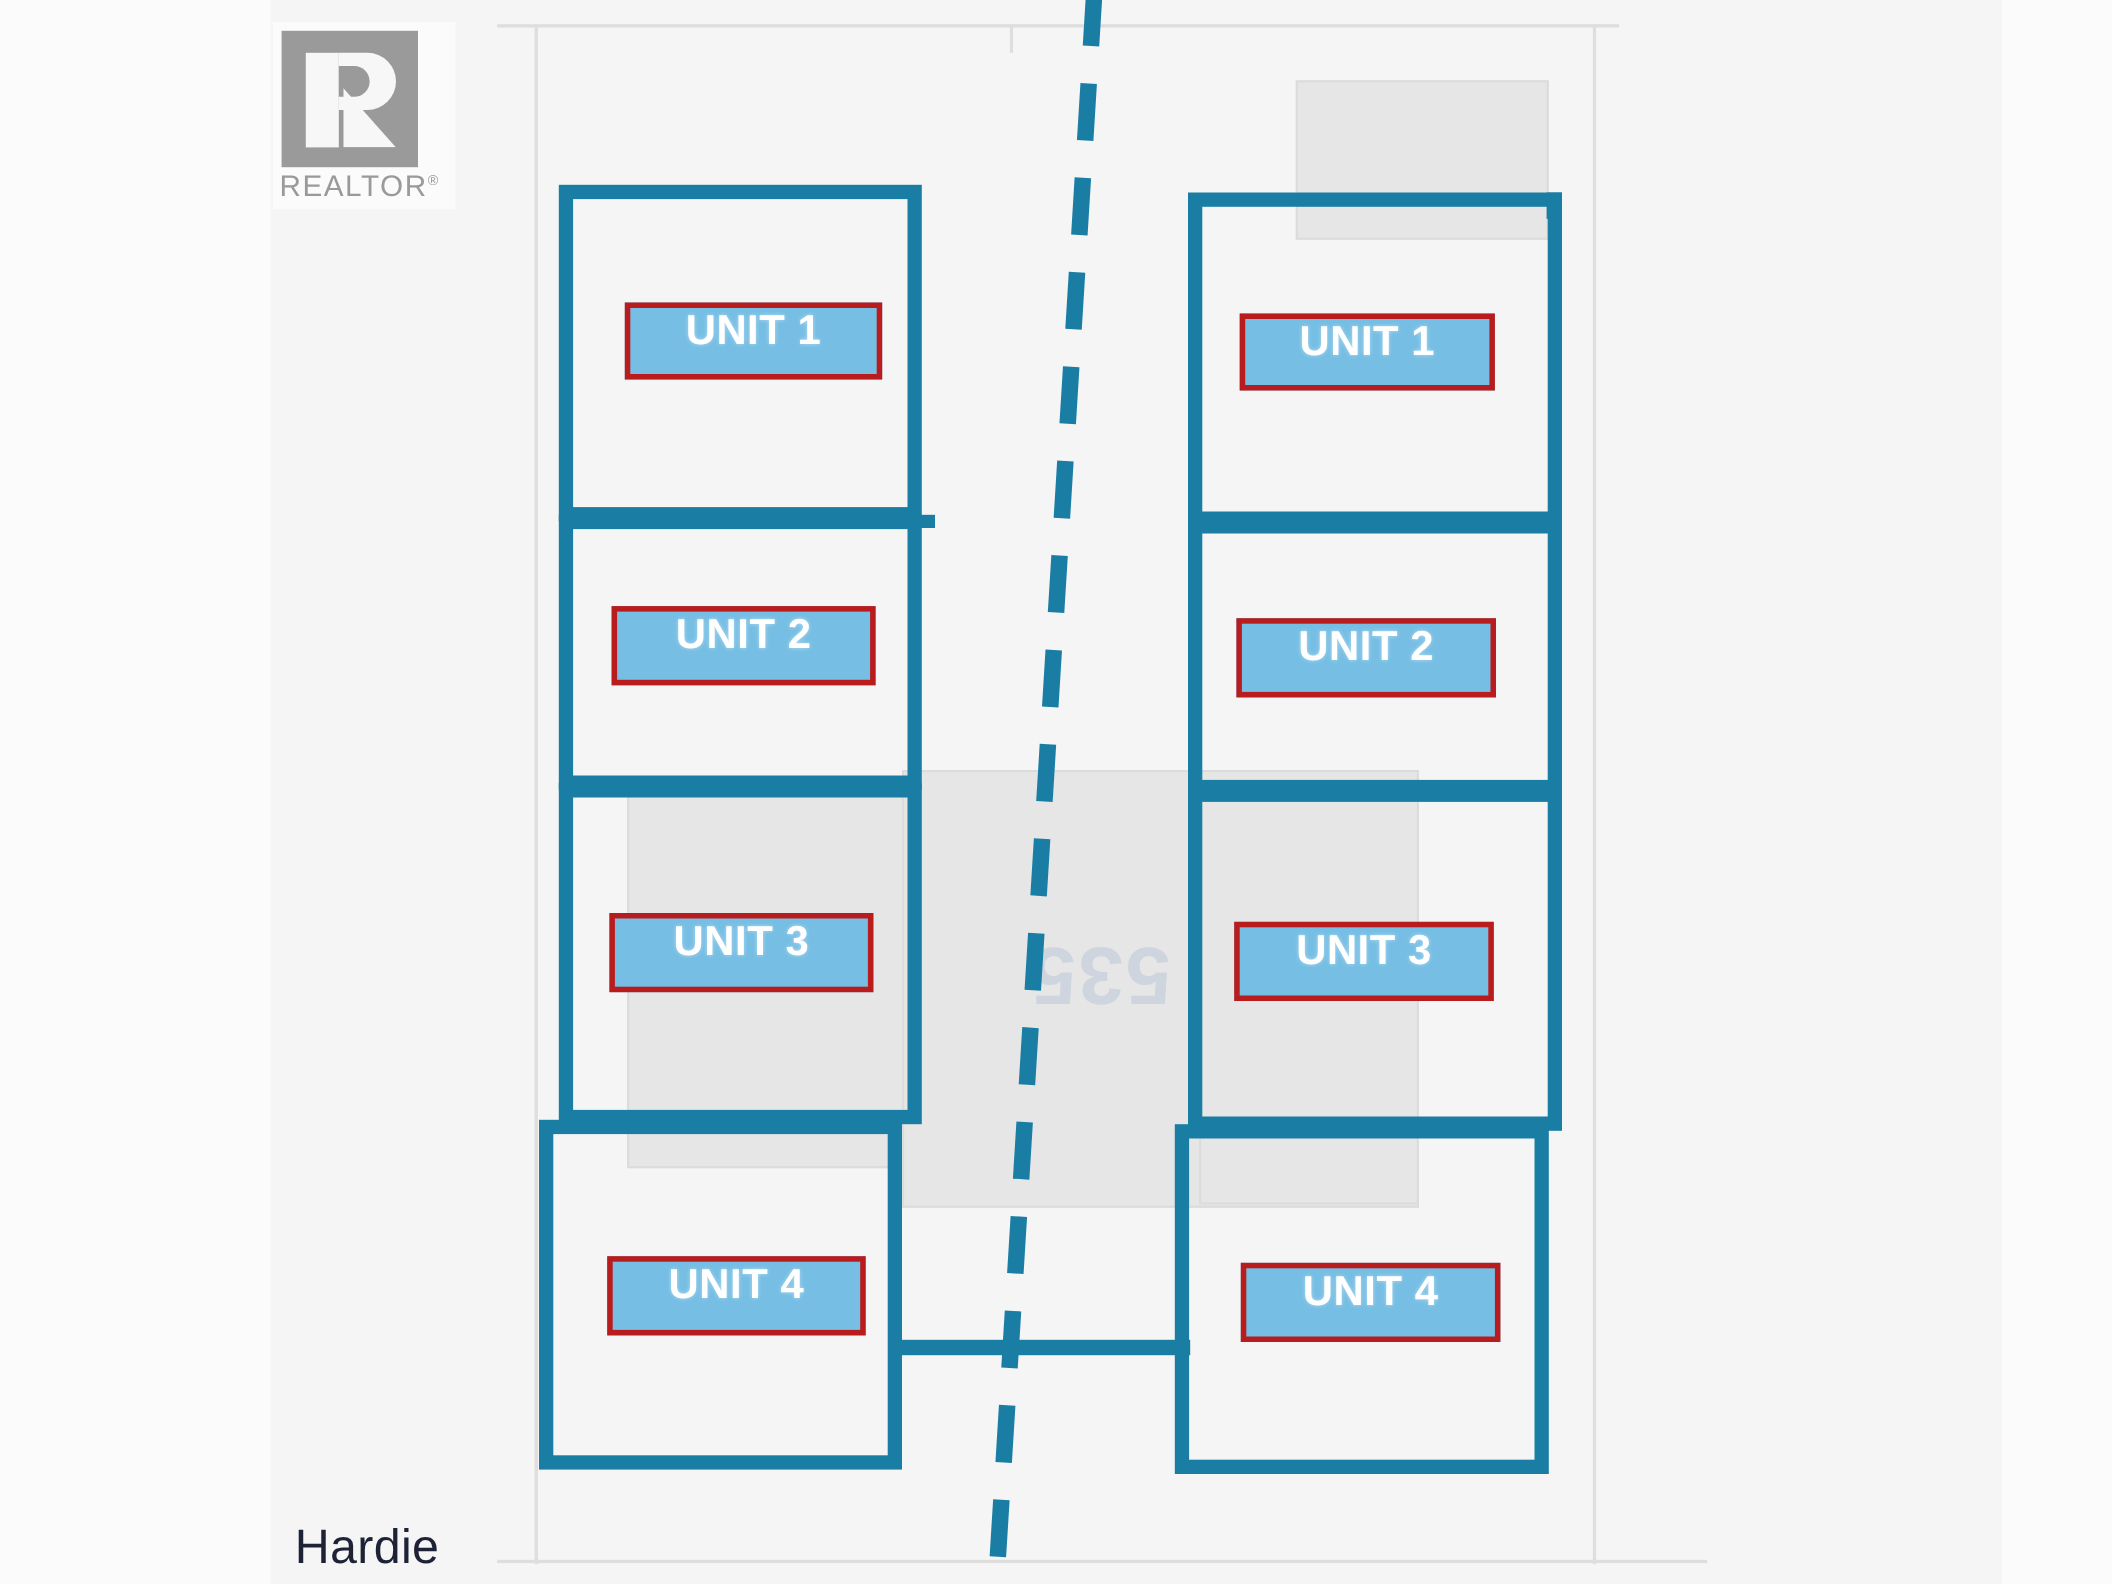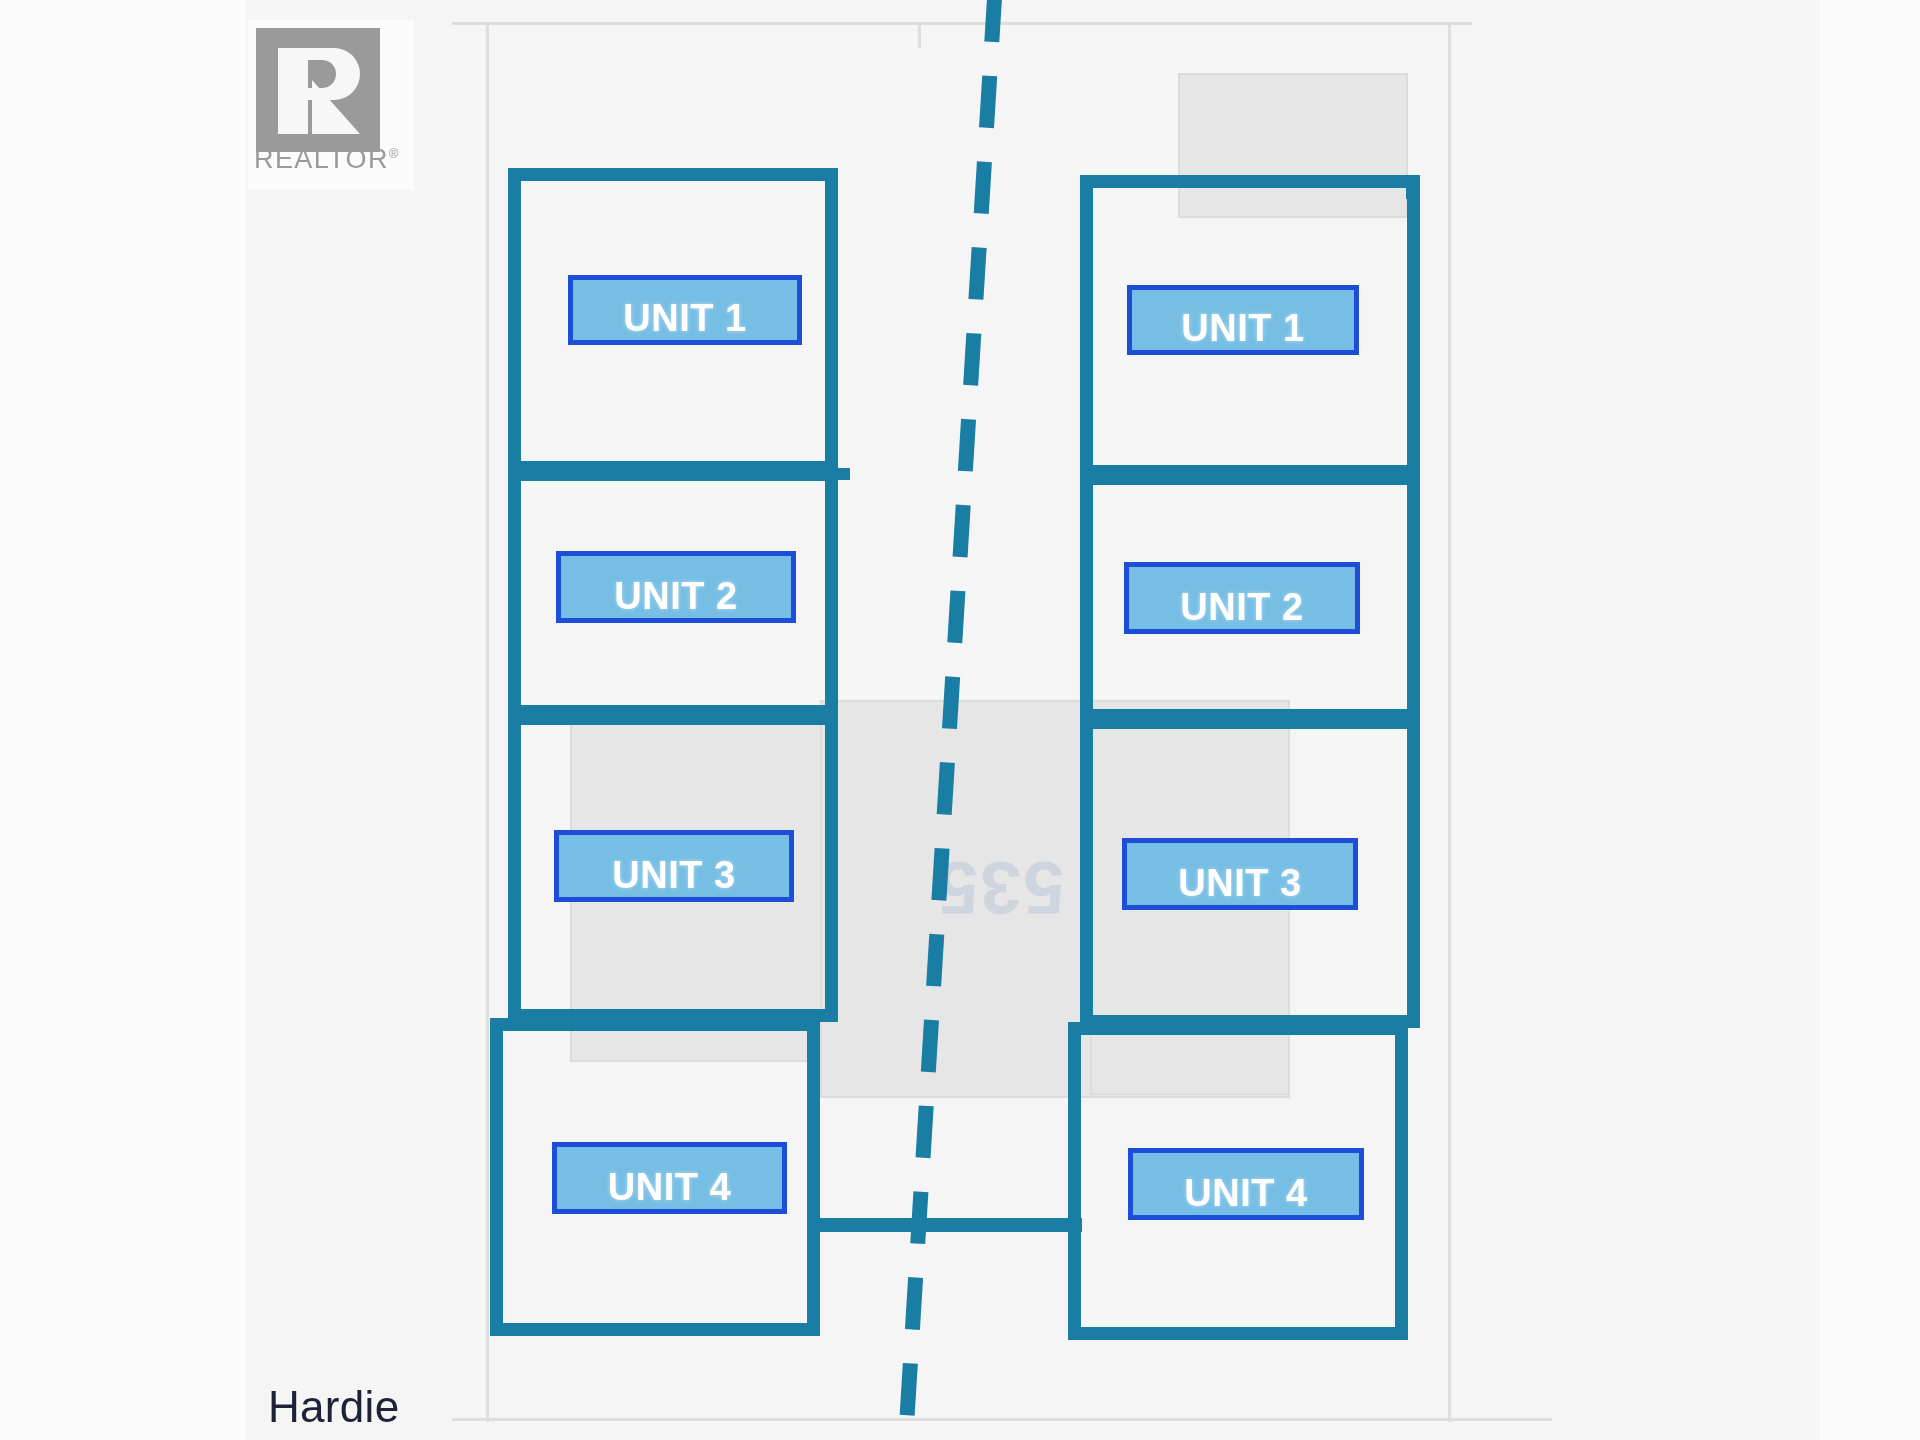--- a/index.html
+++ b/index.html
@@ -83,21 +83,21 @@
     left: 56px;
     top: 52px;
     width: 48px;
     height: 54px;
     background: #f7f7f7;
     clip-path: polygon(0 0, 100% 100%, 0 100%);
   }
   #realtor-logo .rl-word {
     position: absolute;
     left: 6px;
-    top: 124px;
+    top: 134px;
     font-size: 27px;
     letter-spacing: 1.4px;
     color: #9a9a9a;
     font-family: "Liberation Sans", sans-serif;
     font-weight: 400;
     white-space: nowrap;
   }
   #realtor-logo .rl-reg {
     font-size: 13px;
     vertical-align: super;
@@ -147,23 +147,23 @@
   }
 
   
   #centerline { position:absolute; left:0; top:0; width:1920px; height:1440px; pointer-events:none; }
 
   
   .unit-chip {
     position: absolute;
     box-sizing: border-box;
     background: #76bee4;
-    border: 5px solid #1d4ed8;
+    border: 5px solid #b91c1c;
     display: flex;
-    align-items: flex-end;
+    align-items: flex-start;
     justify-content: center;
     color: #ffffff;
     font-weight: 700;
     font-size: 38px;
     letter-spacing: .5px;
     font-family: "Liberation Sans", sans-serif;
     text-shadow: 0 0 4px rgba(255,255,255,.45);
     z-index: 20;
     white-space: nowrap;
   }

